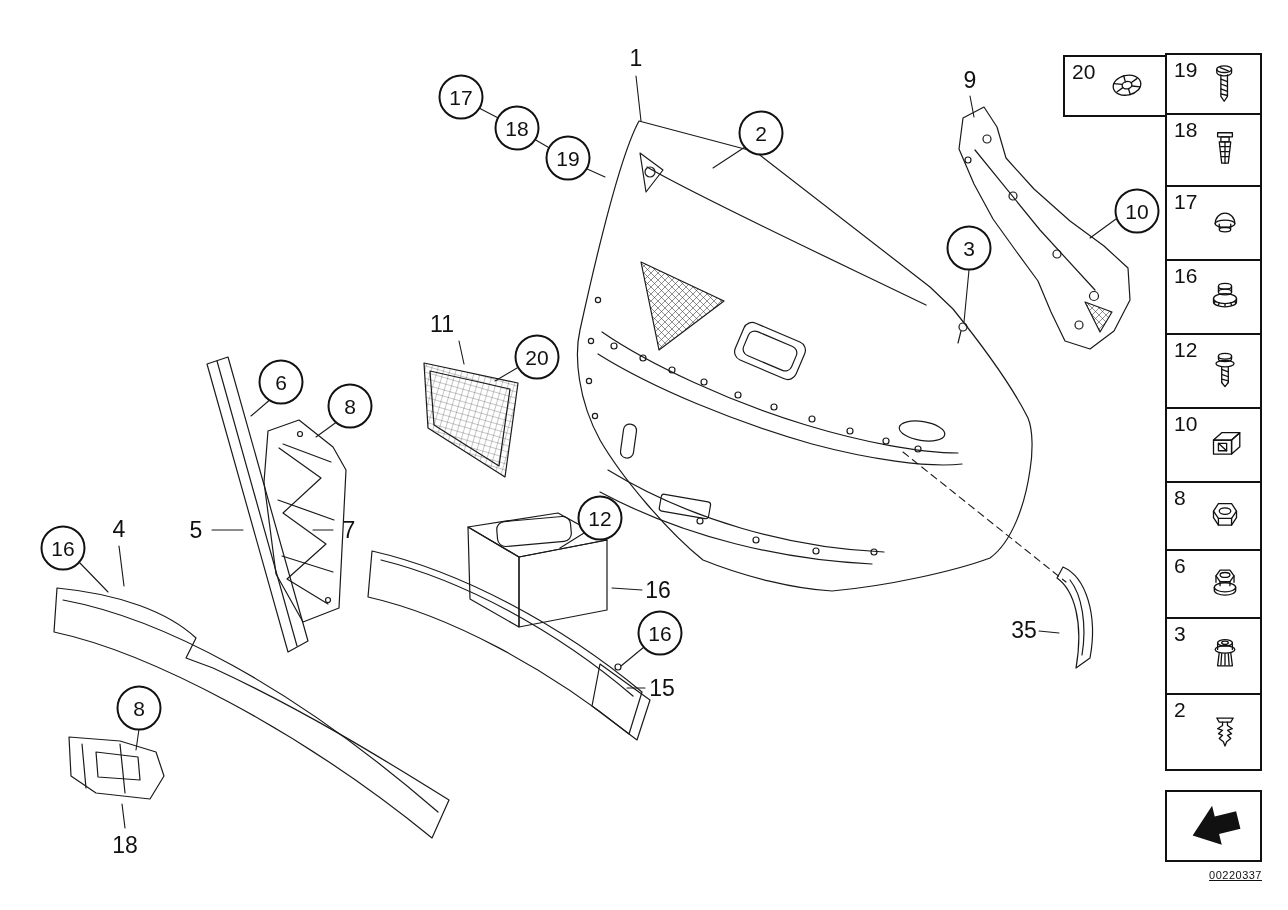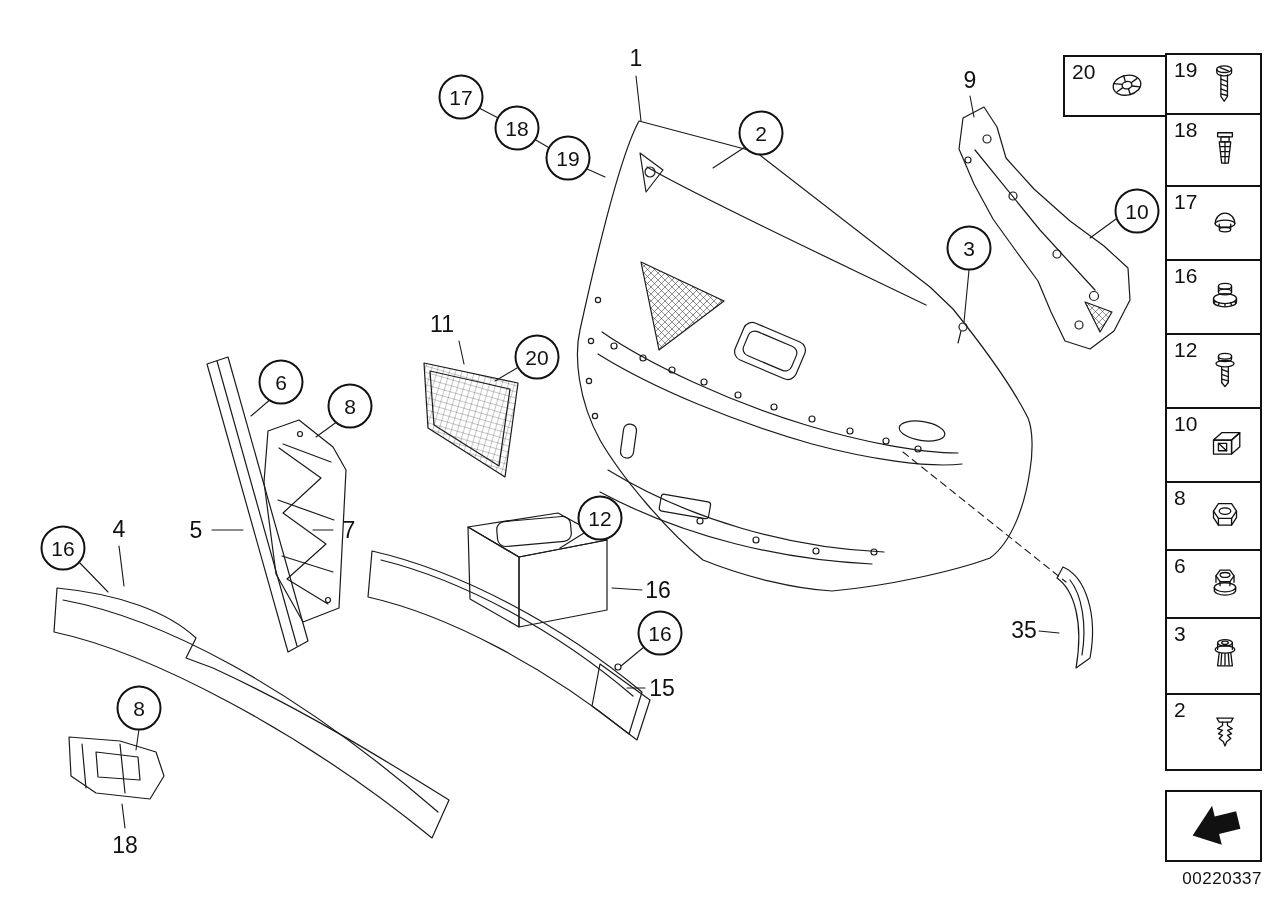--- a/index.html
+++ b/index.html
@@ -29,21 +29,21 @@
   .corner-box{
     position:absolute;left:1063px;top:55px;width:104px;height:62px;border:2px solid #111;
     box-sizing:border-box;background:#fff;display:flex;align-items:center;justify-content:center;
     padding-left:24px;
   }
   .arrow-box{
     position:absolute;left:1165px;top:790px;width:97px;height:72px;border:2px solid #111;
     box-sizing:border-box;background:#fff;display:flex;align-items:center;justify-content:center;
   }
   .doc-number{
-    position:absolute;right:26px;top:869px;font-size:17px;letter-spacing:0.5px;
+    position:absolute;right:26px;top:869px;font-size:11px;letter-spacing:0.5px;text-decoration:underline;
   }
   .icon-stroke{stroke:#111;fill:none;stroke-width:1.6;stroke-linejoin:round;stroke-linecap:round;}
 </style>
 </head>
 <body>
 
 <div class="stage">
 
   <svg class="drawing" width="1288" height="910" viewBox="0 0 1288 910">
     <defs>

